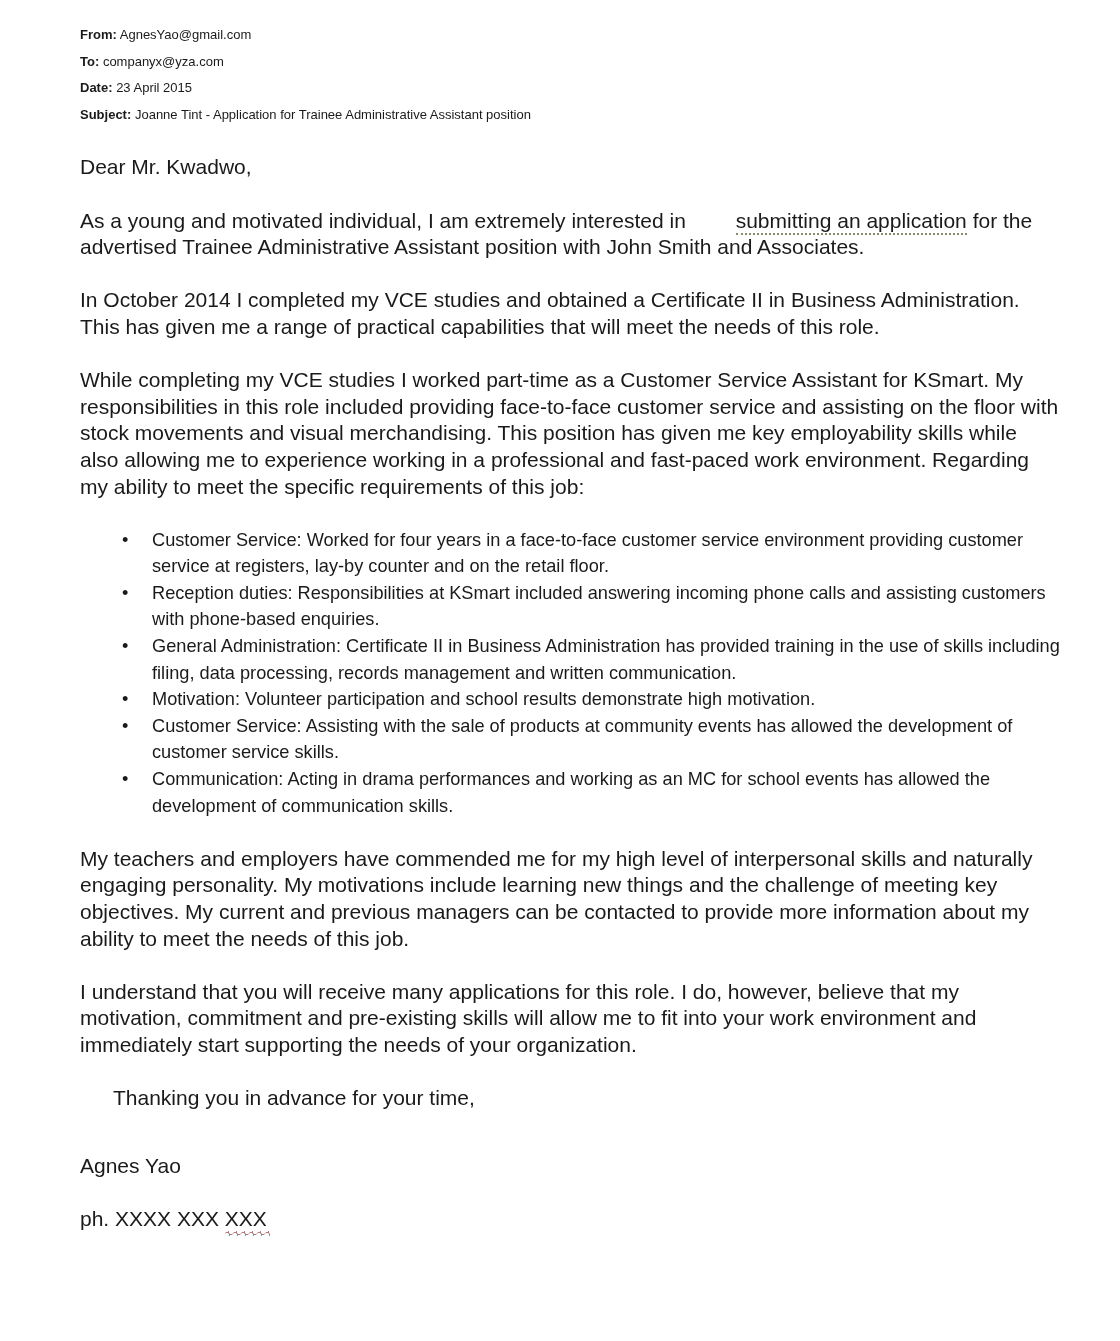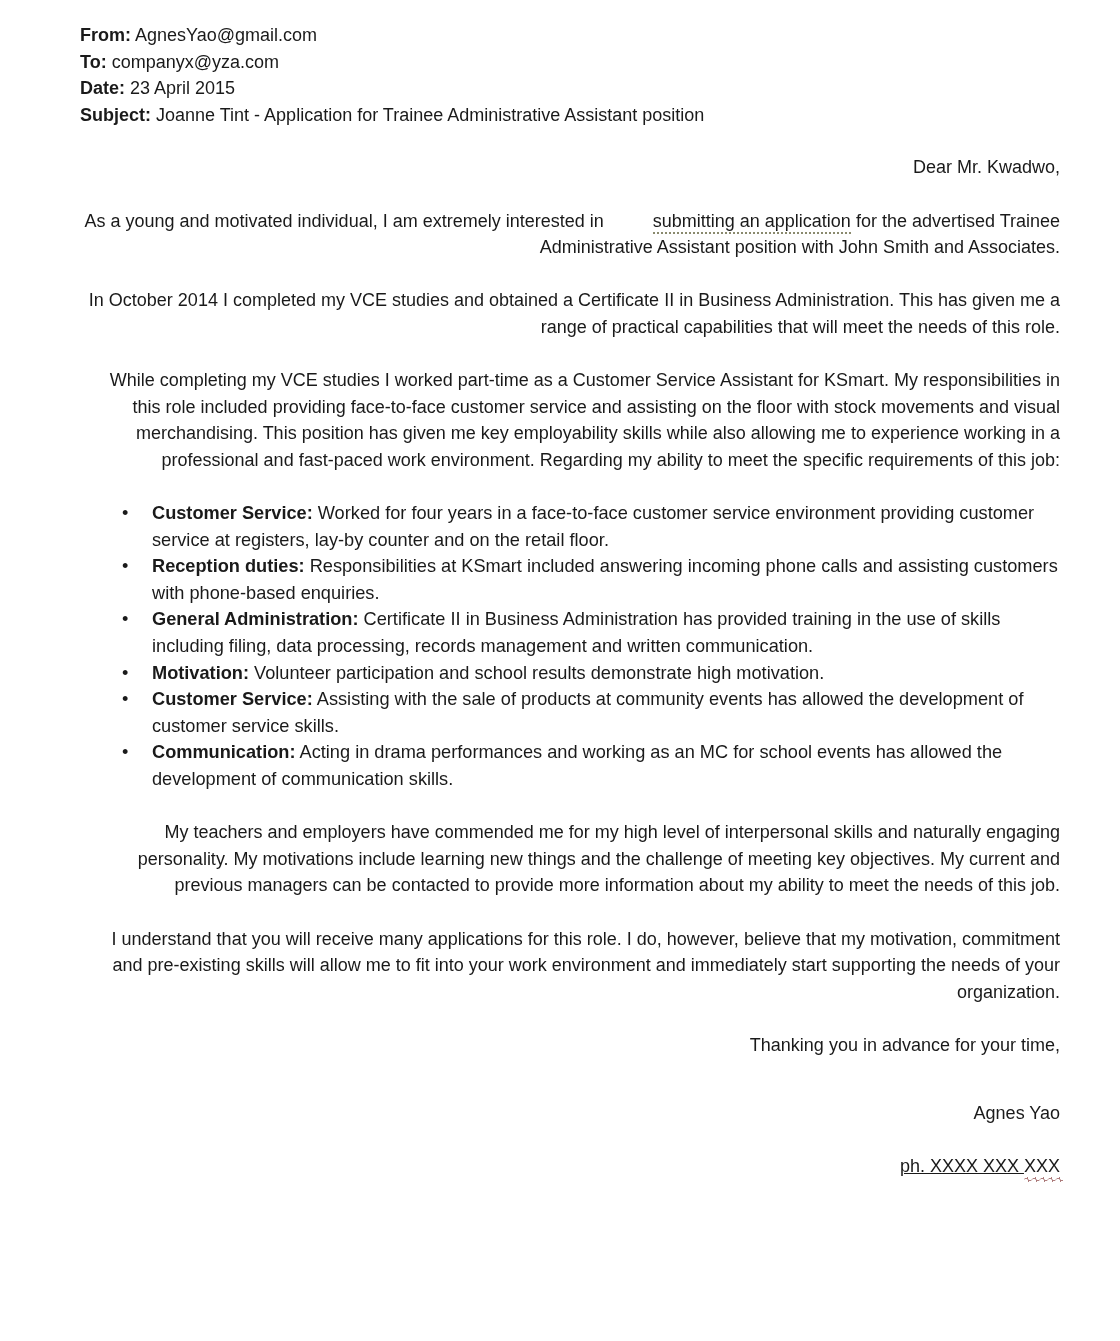--- a/index.html
+++ b/index.html
@@ -30,39 +30,39 @@
     font-size: 18.2px;
     line-height: 26.6px;
     color: #1a1a1a;
   }
 
   
   .header-block {
     margin: 0 0 26px 0;
   }
   .header-line {
-    font-size: 18px;
+    font-size: 13px;
     line-height: 26.6px;
     white-space: nowrap;
   }
   .hdr-label {
     font-weight: bold;
   }
   .hdr-value {
     font-weight: normal;
   }
 
   
   .para {
     margin: 0 0 26.6px 0;
-    font-size: 18px;
+    font-size: 21px;
     line-height: 26.6px;
-    text-align: right;
+    text-align: left;
   }
-  .para:last-child { margin-bottom: 0; text-decoration: underline; }
+  .para:last-child { margin-bottom: 0; }
 
   .salutation { margin-bottom: 26.6px; }
 
   
   .grammar-mark {
     border-bottom: 2px dotted #8a8a6e;
     padding-bottom: 1px;
     margin-left: 44px;
   }
   .spell-mark {
@@ -98,21 +98,21 @@
   }
   .bullet-dot {
     position: absolute;
     left: 42px;
     top: 0;
     font-size: 18.2px;
     line-height: 26.6px;
     color: #1a1a1a;
   }
   .bullet-term {
-    font-weight: bold;
+    font-weight: normal;
   }
 
   .signoff { margin-bottom: 26.6px; margin-left: 33px; }
   .signature { margin-bottom: 26.6px; margin-top: 41px; }
   .phone { margin-bottom: 0; }
 </style>
 </head>
 <body>
 
 <div class="page">

